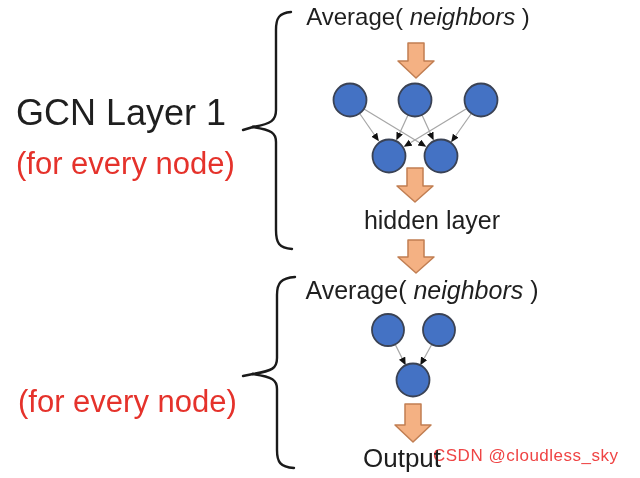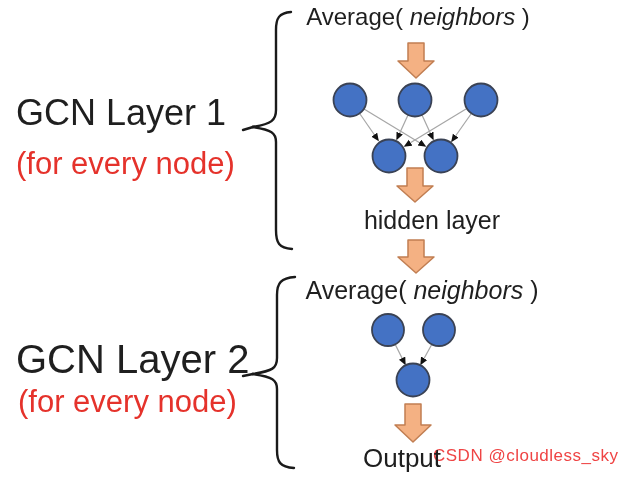--- a/index.html
+++ b/index.html
@@ -86,19 +86,18 @@
   </svg>
 
   <div class="t center avg1"><span>Average( </span><span class="emph">neighbors</span><span> )</span></div>
 
   <div class="t gcn1">GCN Layer 1</div>
   <div class="t rednote1">(for every node)</div>
   <div class="t center hiddenlbl">hidden layer</div>
 
   <div class="t center avg2"><span>Average( </span><span class="emph">neighbors</span><span> )</span></div>
 
-  <div class="t gcn2">GCN Layer 2</div>
   <div class="t rednote2">(for every node)</div>
 
   <div class="t watermark">CSDN @cloudless_sky</div>
   <div class="t center outputlbl">Output</div>
 
 </div>
 
 </body></html>

